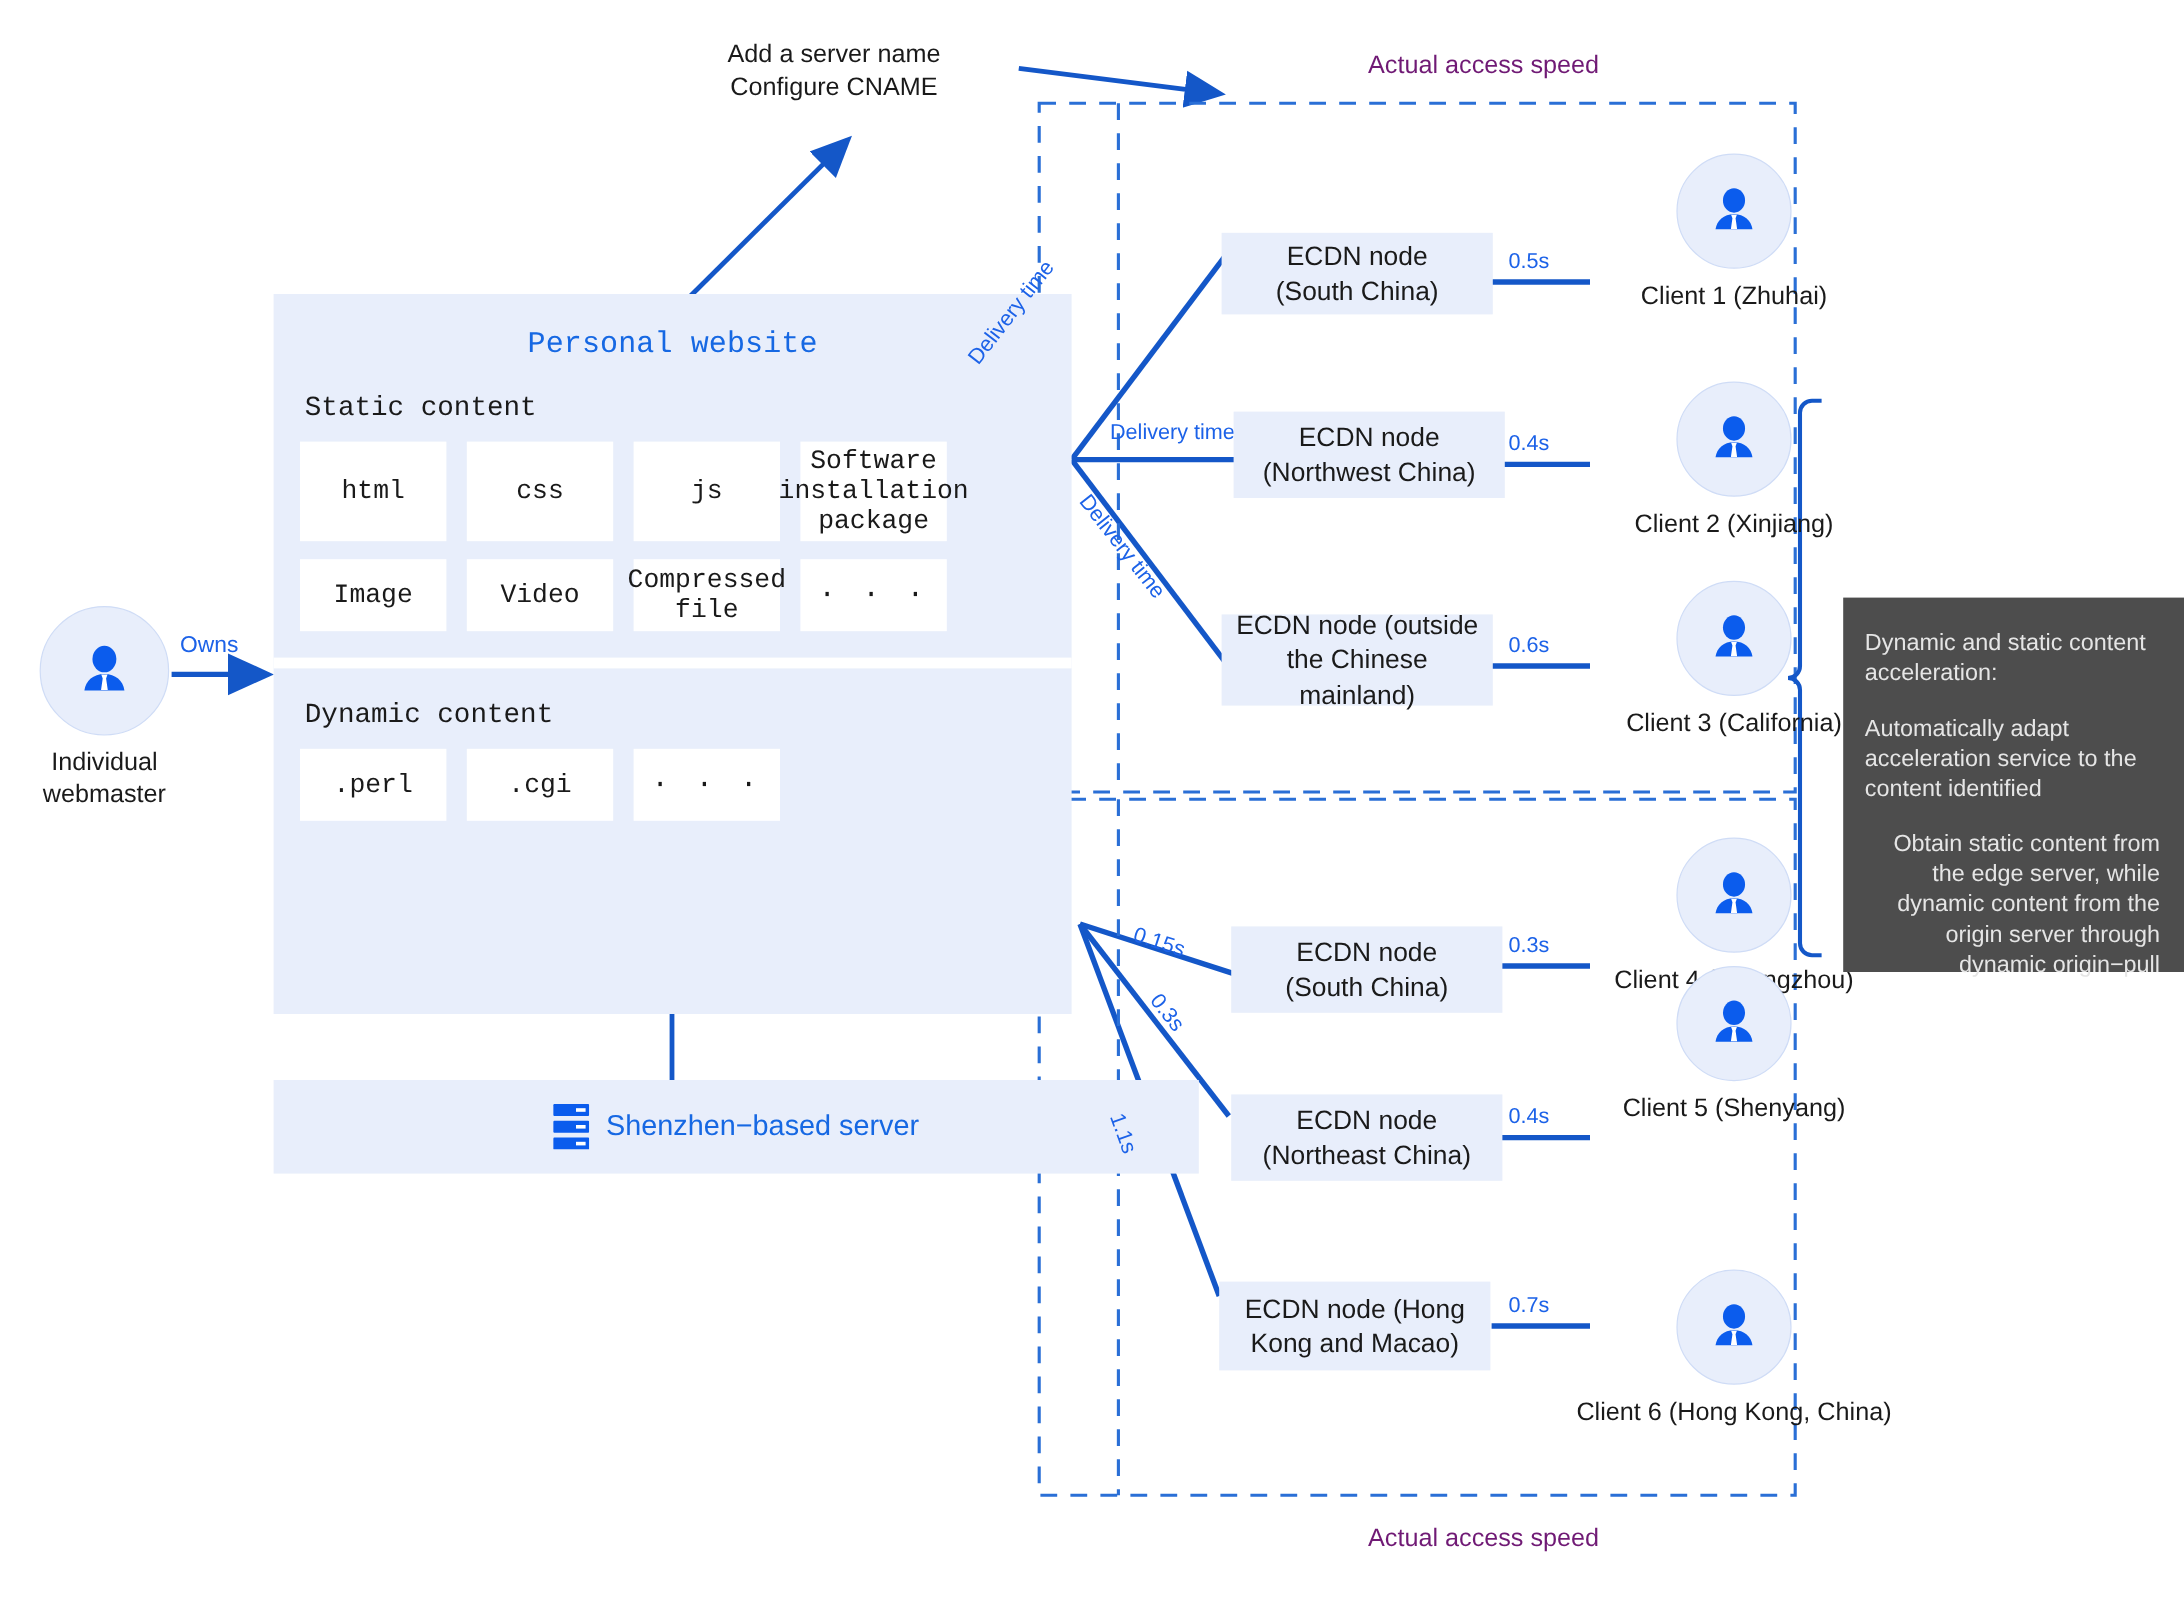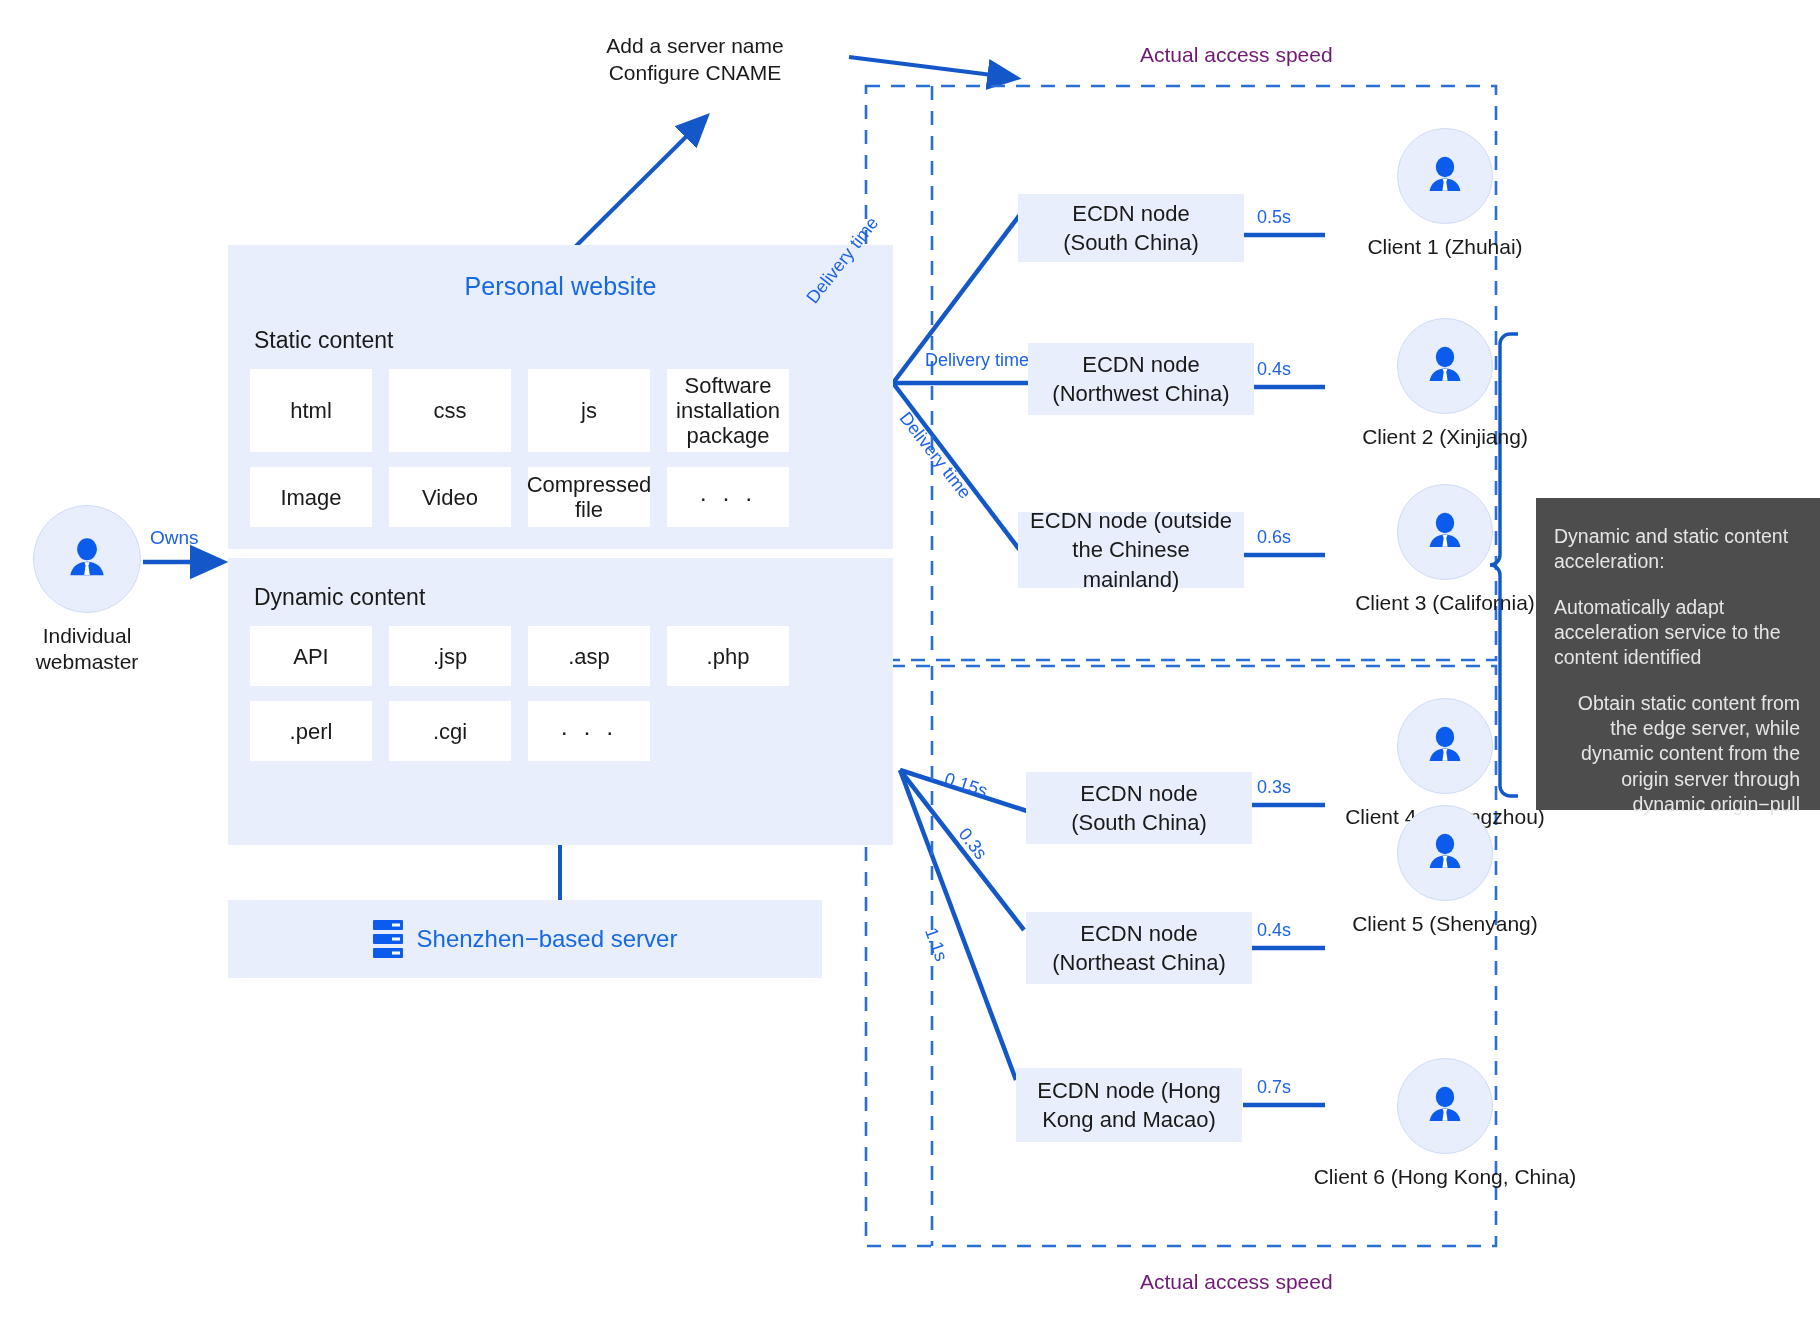--- a/index.html
+++ b/index.html
@@ -64,20 +64,21 @@
     position: absolute;
     font-size: 19px;
     color: #1c62e8;
   }
 
   
   .website-panel {
     position: absolute;
     background: #e8eefb;
     box-sizing: border-box;
+    font-family: Liberation Mono, monospace;
   }
   .panel-title {
     text-align: center;
     color: #1668e3;
     font-size: 25px;
     padding-top: 27px;
     letter-spacing: .1px;
   }
   .section-label {
     font-size: 23px;
@@ -263,38 +264,32 @@
       <div class="chip">
           <span class="dots">· · ·</span>
         </div>
     </div>
 
     <div class="divider-white"></div>
 
     <div class="section-label">Dynamic content</div>
 
     <div class="chip-row">
-      <div class="chip">API</div>
-      <div class="chip">.jsp</div>
-      <div class="chip">.asp</div>
-      <div class="chip">.php</div>
-    </div>
-    <div class="chip-row">
       <div class="chip">.perl</div>
       <div class="chip">.cgi</div>
       <div class="chip">
           <span class="dots">· · ·</span>
         </div>
       <div class="chip blank"></div>
     </div>
   </div>
 
   <div class="abs" style="left:558px; top:845px; width:4px; height:55px; background:#1457c8;"></div>
 
-  <div class="server-bar" style="left:228px; top:900px; width:594px; height:78px;">
+  <div class="server-bar" style="left:228px; top:900px; width:771px; height:78px;">
     <svg width="30" height="38" viewBox="0 0 30 38">
       <rect x="0" y="0" width="30" height="10" rx="1" fill="#0b5ced"></rect>
       <rect x="19" y="3.5" width="8" height="3" fill="#ffffff"></rect>
       <rect x="0" y="14" width="30" height="10" rx="1" fill="#0b5ced"></rect>
       <rect x="19" y="17.5" width="8" height="3" fill="#ffffff"></rect>
       <rect x="0" y="28" width="30" height="10" rx="1" fill="#0b5ced"></rect>
       <rect x="19" y="31.5" width="8" height="3" fill="#ffffff"></rect>
     </svg>
     <span class="server-text">Shenzhen−based server</span>
   </div>

